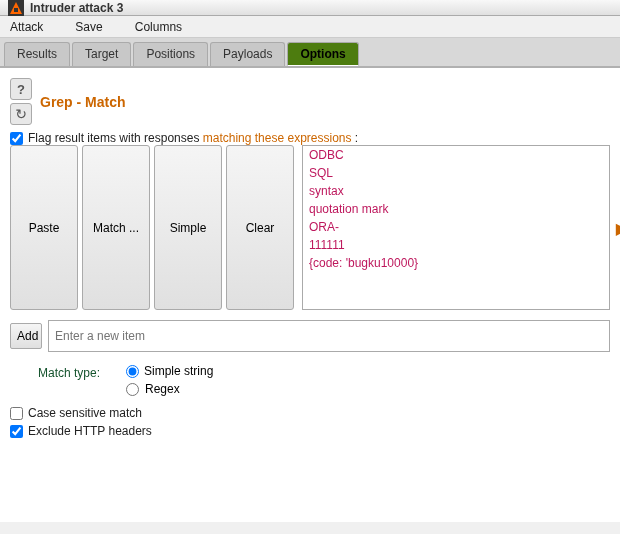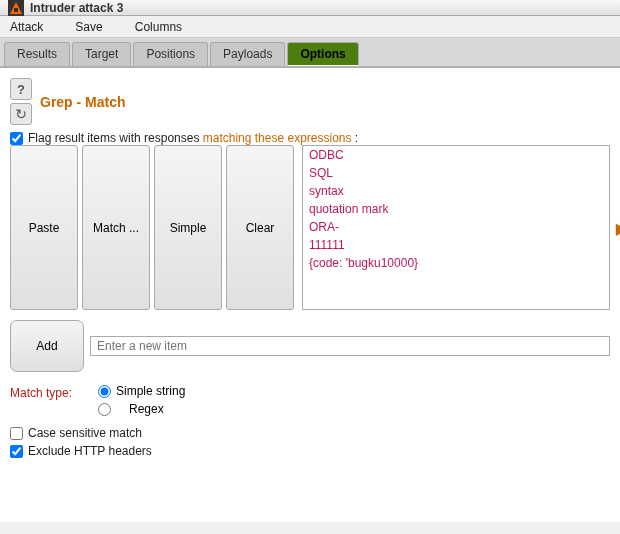--- a/index.html
+++ b/index.html
@@ -177,43 +177,44 @@
       gap: 6px;
       margin-bottom: 12px;
     }
     .add-input {
       flex: 1;
       padding: 3px 6px;
       font-size: 12px;
       border: 1px solid #aaa;
       color: #999;
       background: #fff;
-      height: 20px;
+      height: 32px;
     }
     .add-btn {
-      width: 74px;
-      padding: 18px 6px;
+      width: 32px;
+      padding: 5px 6px;
       font-size: 12px;
       background: linear-gradient(to bottom, #f5f5f5, #e0e0e0);
       border: 1px solid #aaa;
-      border-radius: 7px;
+      border-radius: 2px;
       cursor: pointer;
       text-align: center;
     }
     .match-type-wrapper {
       display: flex;
       align-items: flex-start;
       gap: 8px;
       margin-bottom: 10px;
     }
     .match-type-label-col {
       font-size: 12px;
-      color: #b91c1c;
+      color: #14532d;
       width: 80px;
       padding-top: 2px;
+      margin-left: 28px;
     }
     .radio-col {
       display: flex;
       flex-direction: column;
       gap: 4px;
     }
     .checkbox-option-row {
       display: flex;
       align-items: center;
       gap: 5px;
@@ -299,21 +300,21 @@
     <input class="add-input" type="text" placeholder="Enter a new item" style="">
   </div>
 
   <div class="match-type-wrapper">
     <span class="match-type-label-col">Match type:</span>
     <div class="radio-col">
       <div style="display:flex; align-items:center; gap:5px;">
         <input type="radio" name="matchtype" checked="" style="">
         <label>Simple string</label>
       </div>
-      <div style="display:flex; align-items:center; gap:18px;">
+      <div style="display:flex; align-items:center; gap:6px;">
         <input type="radio" name="matchtype" style="">
         <label>Regex</label>
       </div>
     </div>
   </div>
 
   <div class="checkbox-option-row">
     <input type="checkbox" style="">
     <label>Case sensitive match</label>
   </div>

